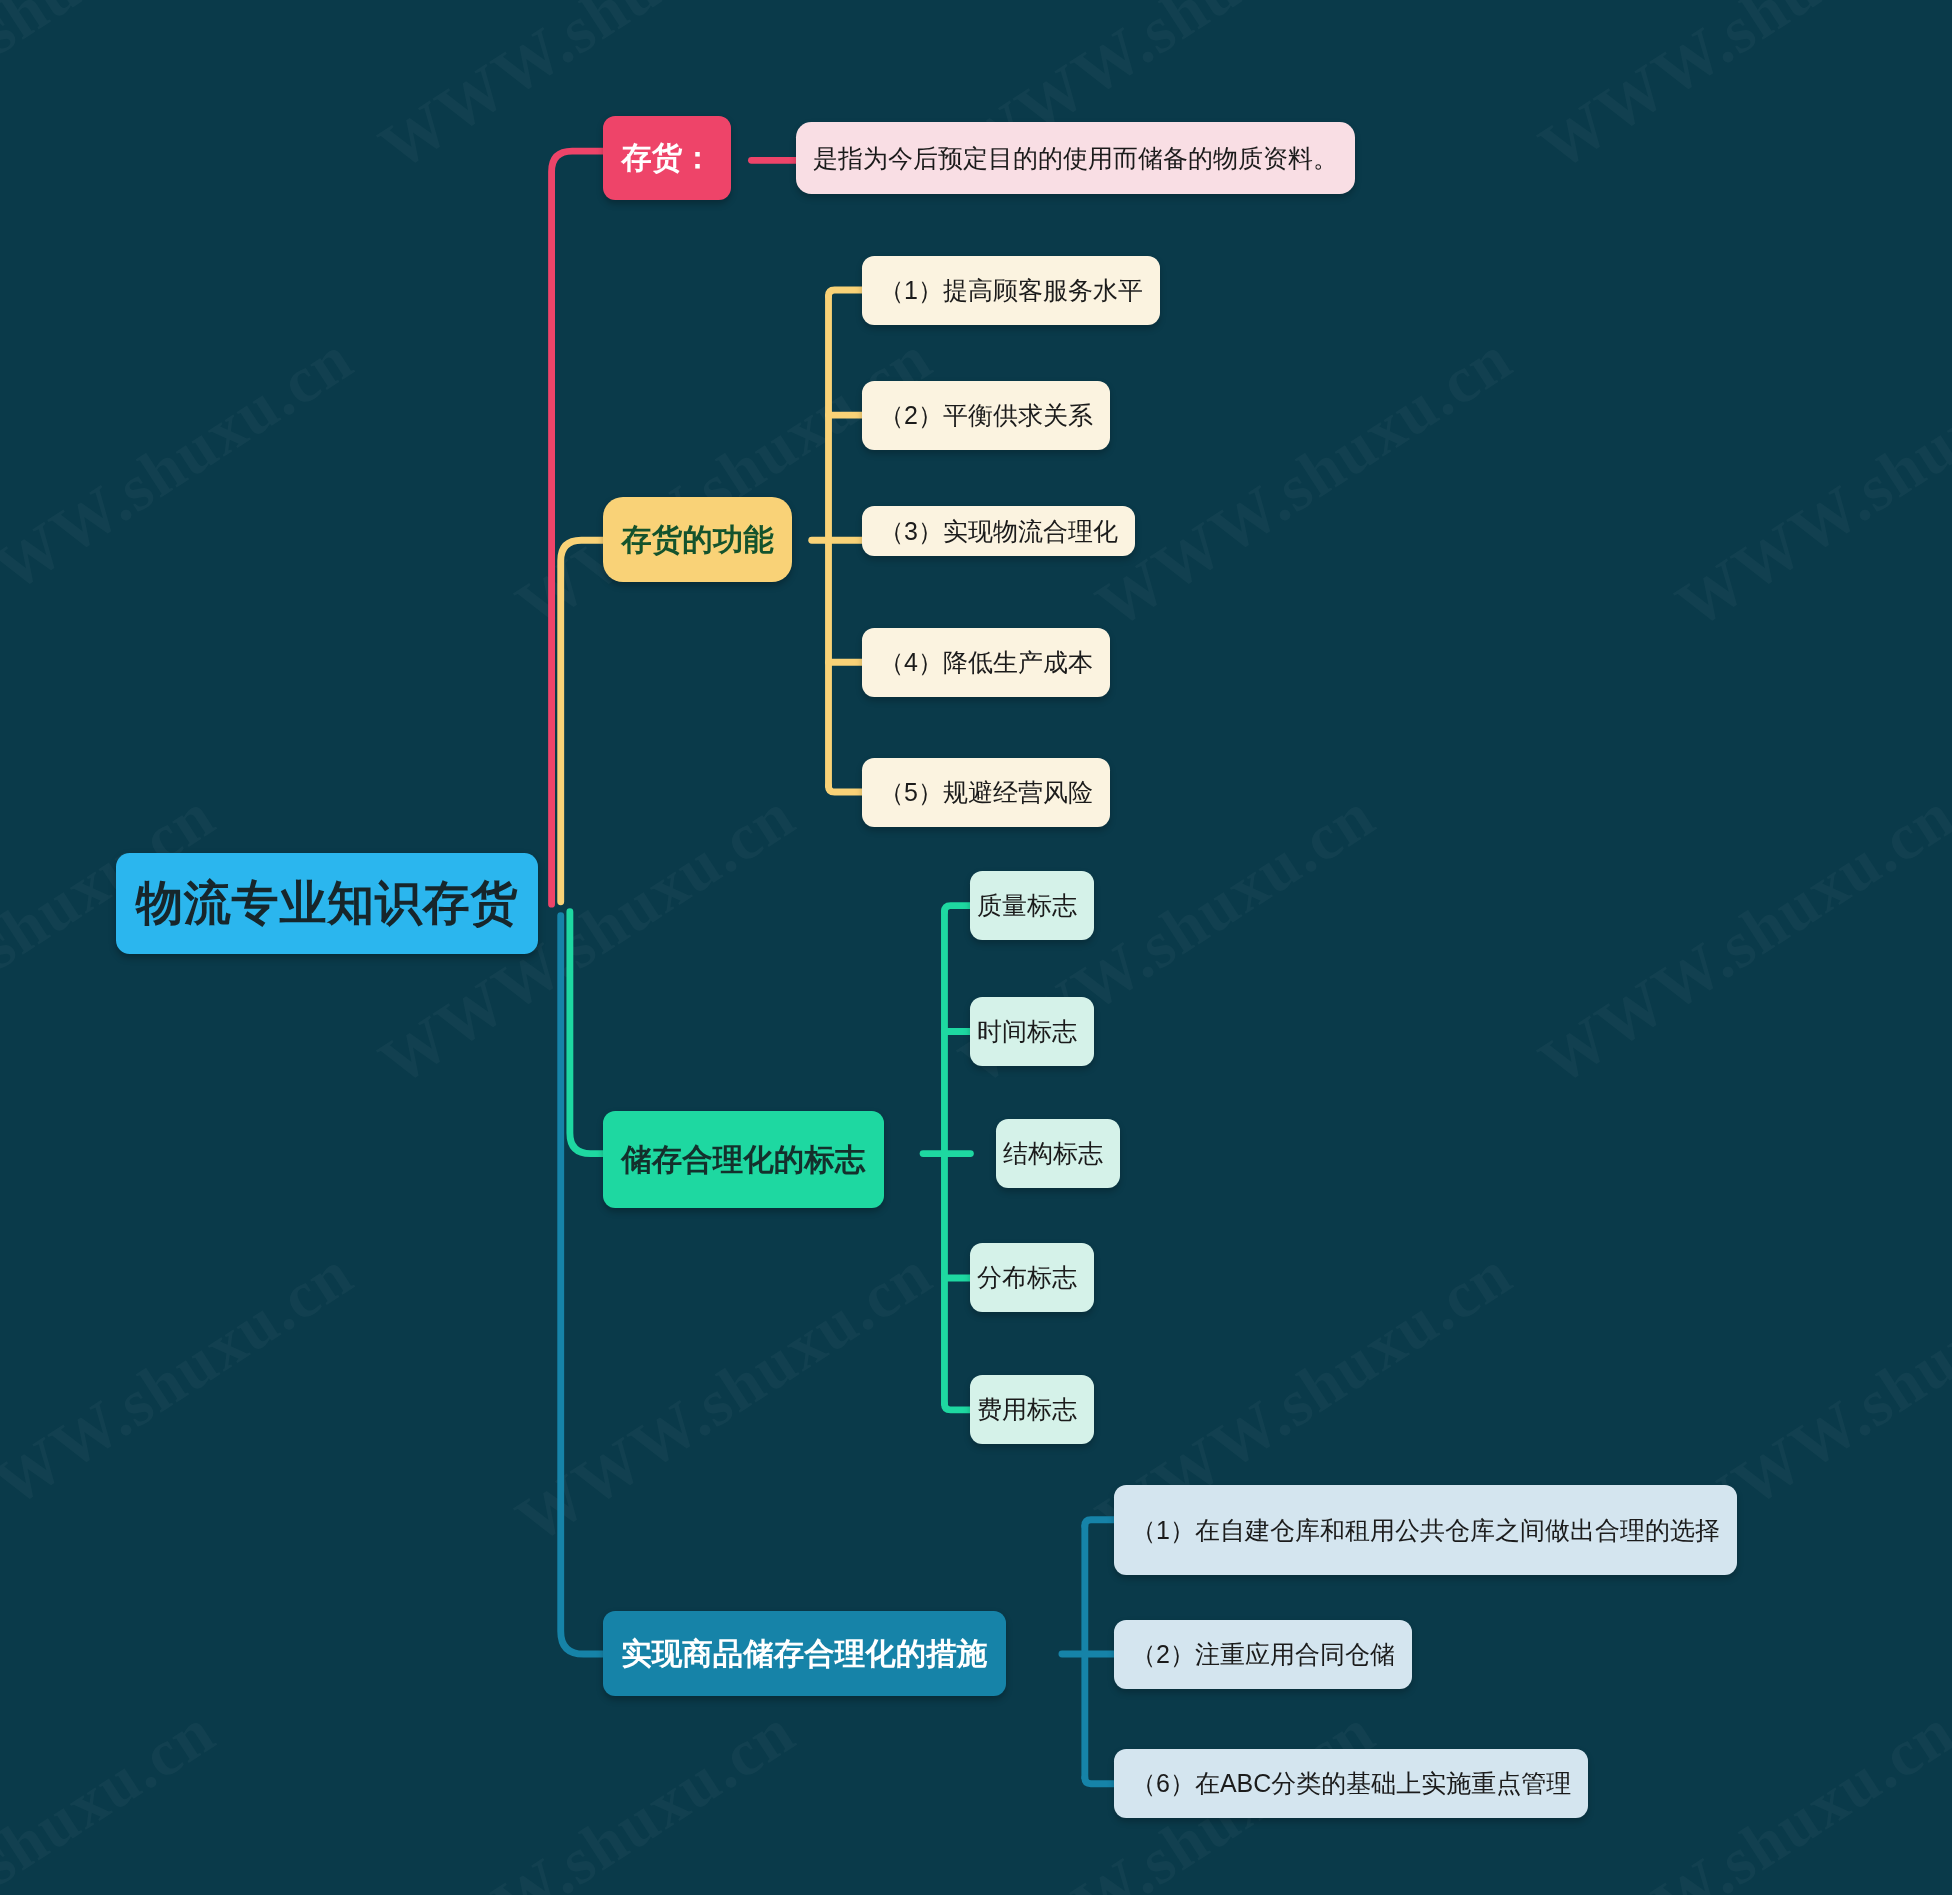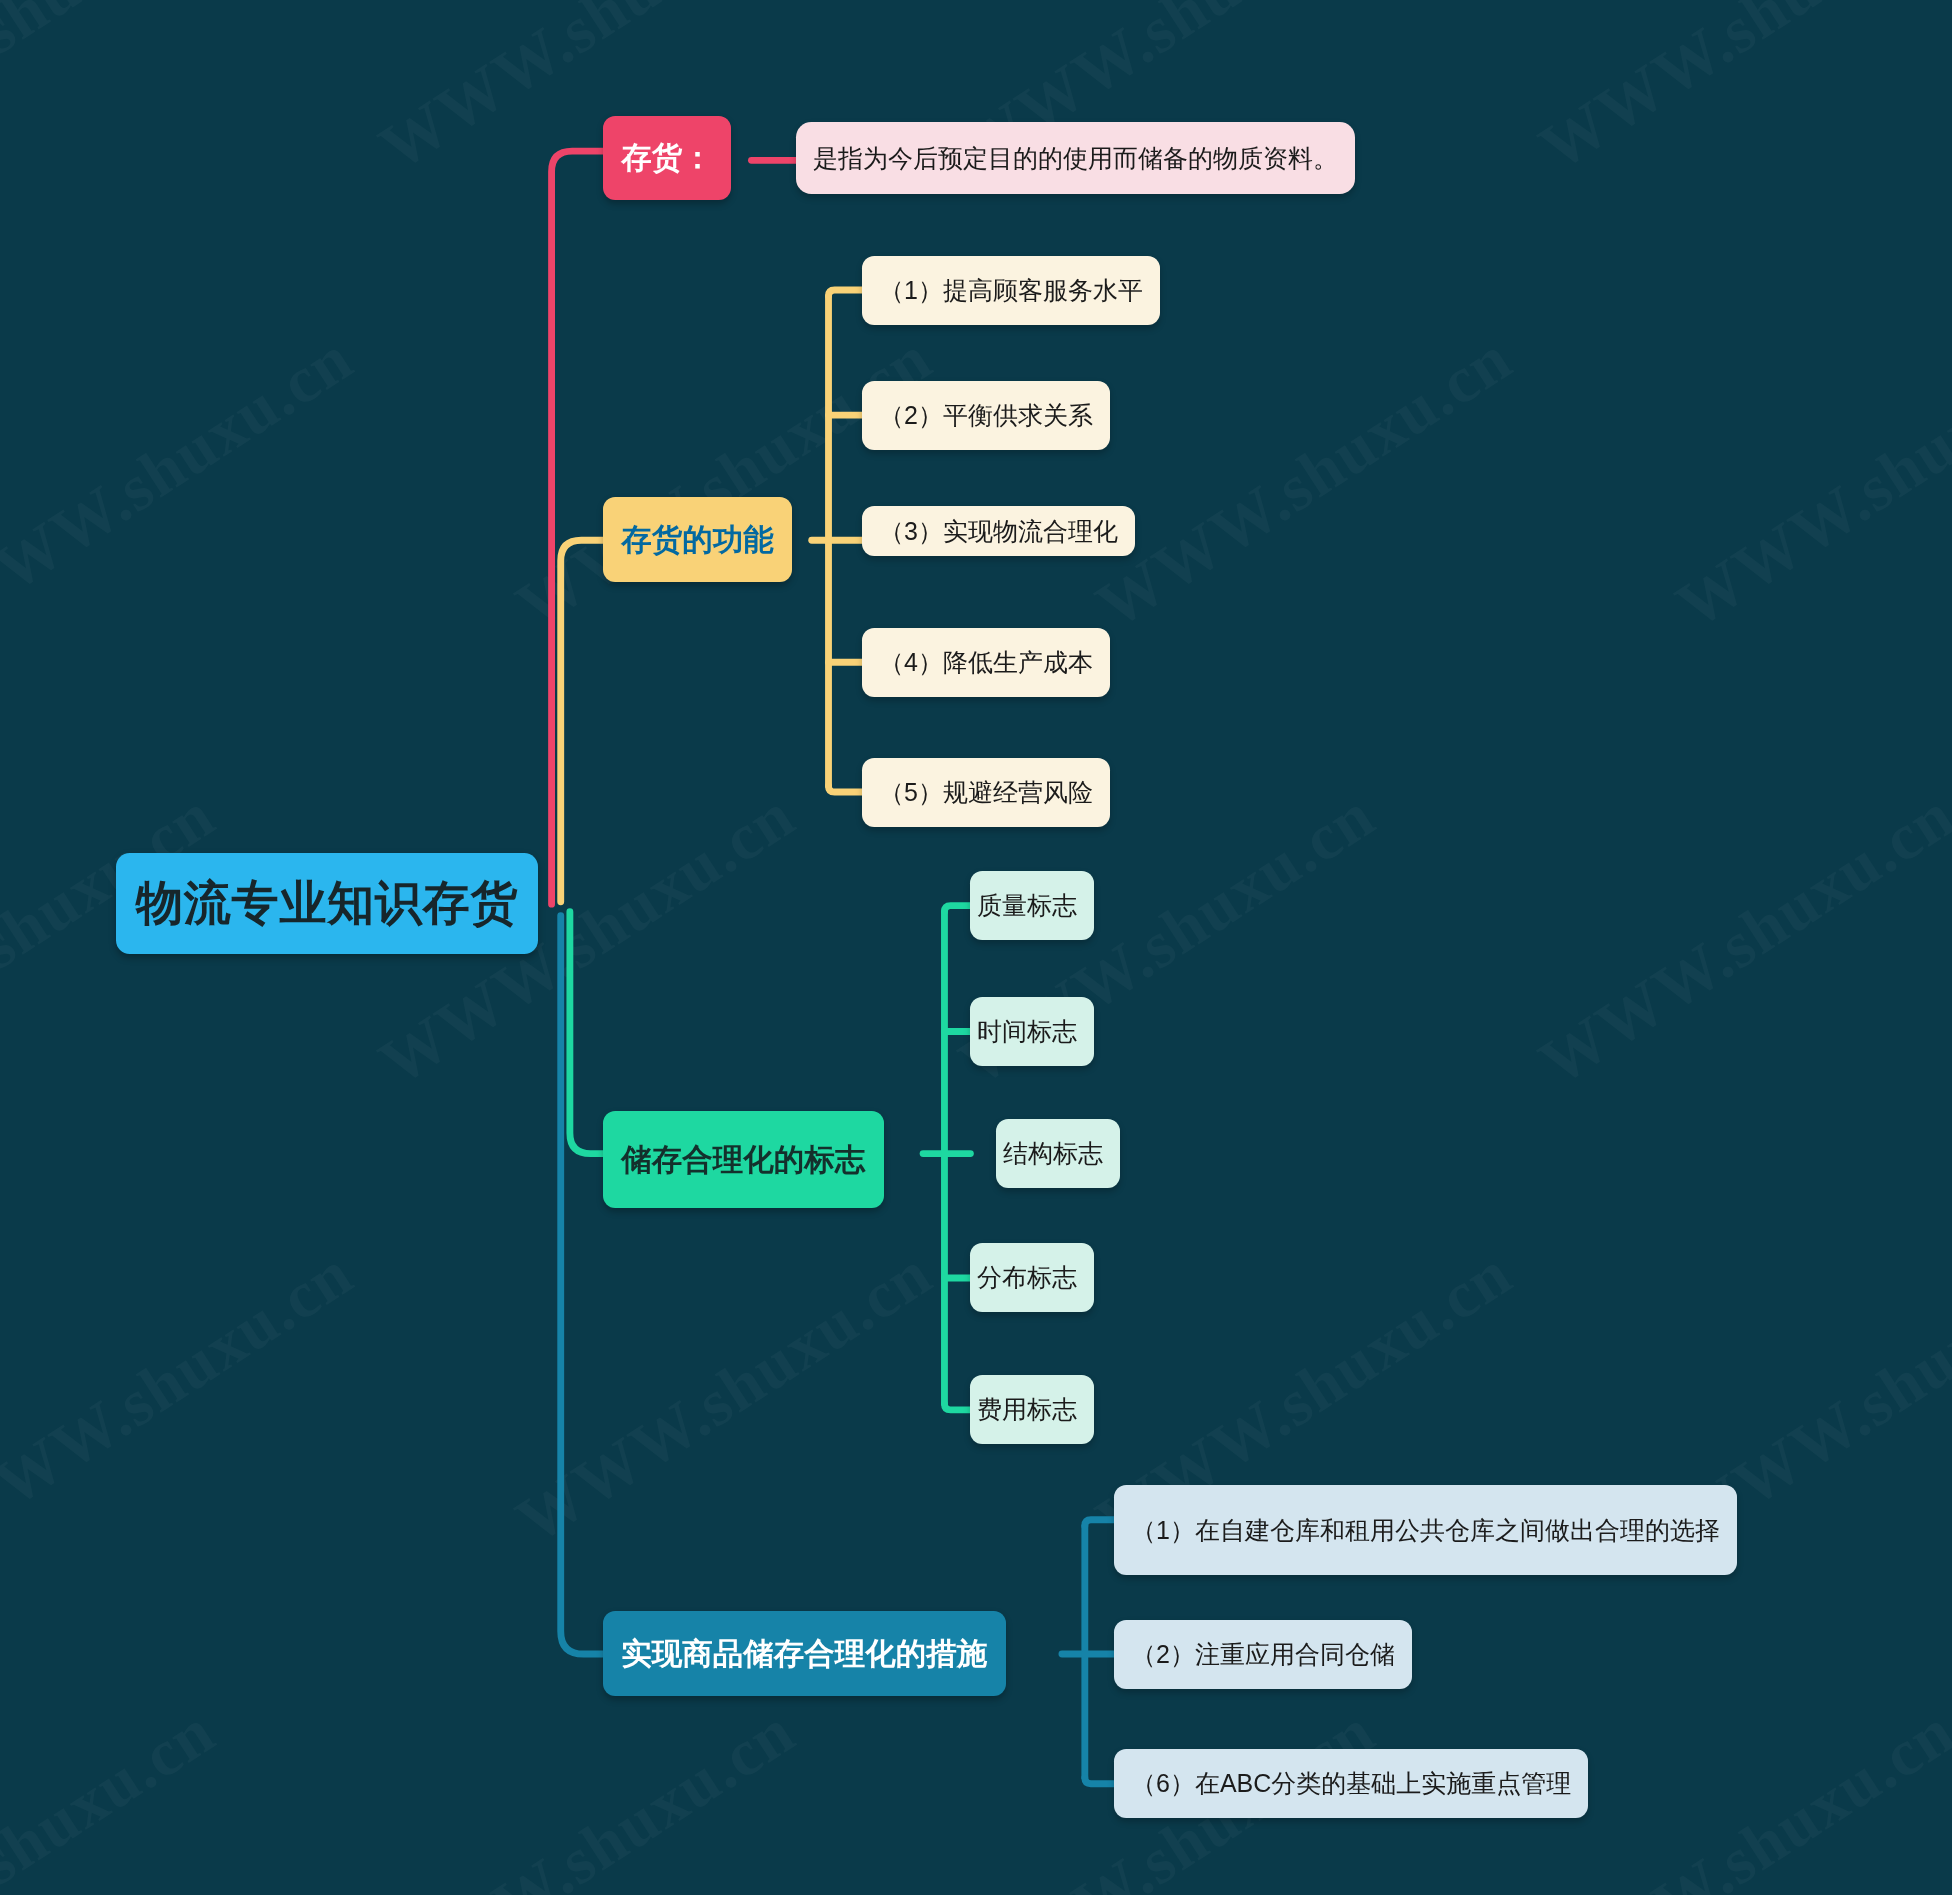--- a/index.html
+++ b/index.html
@@ -68,21 +68,21 @@
   }
 
   .node-branch {
     font-size: 30.5px;
     font-weight: 600;
     padding: 0 18.3px;
     box-shadow: 0 3.1px 6.1px rgba(0,0,0,0.25);
     border-radius: 12.2px;
   }
   .node-branch.pink  { background: #EE4469; color: #ffffff; font-size: 30.5px; }
-  .node-branch.amber { background: #F9D277; color: #0369a1; }
+  .node-branch.amber { background: #F9D277; color: #14532d; border-radius: 20px; }
   .node-branch.green { background: #1ED8A1; color: #14302c; }
   .node-branch.teal  { background: #1683A8; color: #ffffff; }
 
   .node-leaf {
     font-size: 25px;
     font-weight: 400;
     padding: 0 17px;
     border-radius: 12.2px;
     box-shadow: 0 3.1px 6.1px rgba(0,0,0,0.22);
     color: #1b1b1b;

